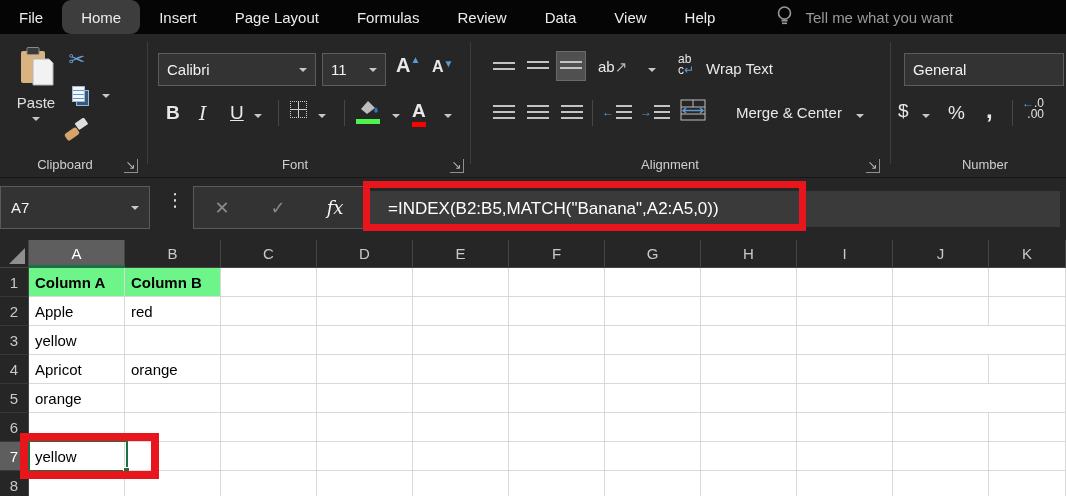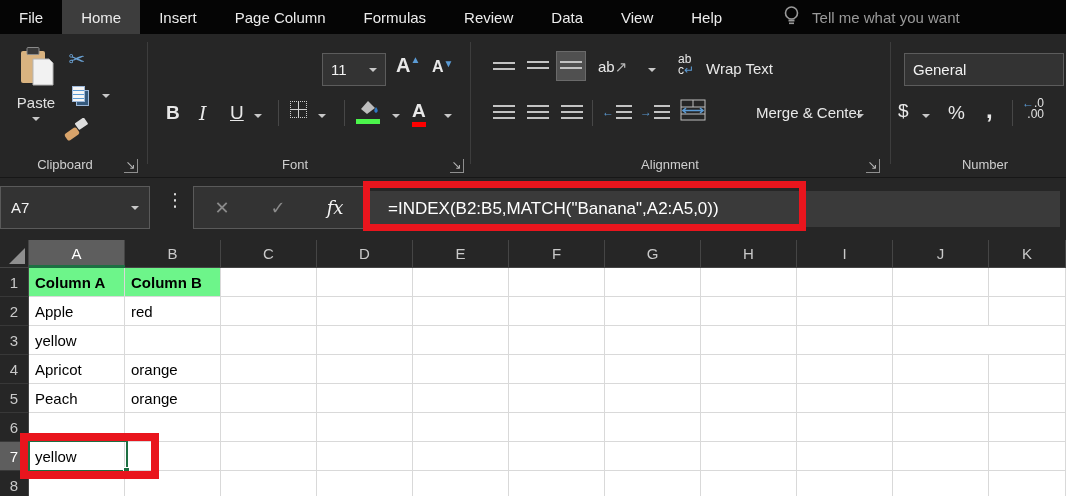--- a/index.html
+++ b/index.html
@@ -2,21 +2,21 @@
 <html><head>
 <meta charset="utf-8">
 <style>
   * { box-sizing: border-box; margin: 0; padding: 0; }
   html,body { width:1066px; height:496px; overflow:hidden; }
   body { position:relative; background:#161616; font-family:"Liberation Sans",sans-serif; }
 
   
   .menubar { position:absolute; top:0; left:0; right:0; height:34px; background:#050505;
              display:flex; align-items:stretch; color:#ececec; font-size:15px; }
-  .tab { display:flex; align-items:center; padding:0 19px; cursor:default; white-space:nowrap; }
+  .tab { display:flex; align-items:center; padding:0 19px; cursor:default; white-space:nowrap;border-radius:9px; }
   .tab.active { background:#3d3d3d; }
   .tellme-wrap { display:flex; align-items:center; margin-left:42px; color:#9a9a9a; white-space:nowrap; }
   .bulb { margin-right:12px; }
 
   
   .ribbon { position:absolute; top:34px; left:0; right:0; height:143px; background:#262626; color:#e0e0e0; }
   .ribbon .abs { position:absolute; }
   .vdiv { position:absolute; top:8px; height:122px; width:1px; background:#3d3d3d; }
   .vsep { position:absolute; width:1px; height:26px; background:#474747; }
   .glabel { position:absolute; bottom:5px; font-size:13px; color:#cfcfcf; text-align:center; }
@@ -89,21 +89,21 @@
                           linear-gradient(#cfcfcf 0 0) center/1px 100% no-repeat; }
   .dec-ic { display:flex; flex-direction:column; line-height:11px; font-size:12px; color:#e3e3e3; text-align:right; }
 </style>
 </head>
 <body>
 
 <div class="menubar">
   <div class="tab">File</div>
   <div class="tab active">Home</div>
   <div class="tab">Insert</div>
-  <div class="tab">Page Column</div>
+  <div class="tab">Page Layout</div>
   <div class="tab">Formulas</div>
   <div class="tab">Review</div>
   <div class="tab">Data</div>
   <div class="tab">View</div>
   <div class="tab">Help</div>
   <div class="tellme-wrap">
     <span class="bulb">
       <svg width="17" height="22" viewBox="0 0 17 22">
           <circle cx="8.5" cy="8" r="6" fill="none" stroke="#9a9a9a" stroke-width="1.6"></circle>
           <rect x="5.5" y="14.5" width="6" height="2" fill="#9a9a9a"></rect>
@@ -139,20 +139,24 @@
       <svg width="30" height="26" viewBox="0 0 30 26">
         <rect x="14" y="2" width="11" height="8" rx="1" fill="#dedede" transform="rotate(-35 19 6)"></rect>
         <rect x="3" y="12" width="14" height="8" rx="2" fill="#d8a36a" transform="rotate(-35 10 16)"></rect>
       </svg>
     </span>
   </div>
   <div class="glabel" style="left:15px; width:100px;">Clipboard</div>
   <div class="launcher" style="left:124px;">↘</div>
   <div class="vdiv" style="left:147px;"></div>
 
+  <div class="combo" style="left:158px; top:19px; width:158px;">
+    <span>Calibri</span>
+      <span class="caret"></span>
+  </div>
   <div class="combo" style="left:322px; top:19px; width:64px;">
     <span>11</span>
       <span class="caret"></span>
   </div>
   <div class="rtxt" style="left:396px; top:20px; font-size:20px; font-weight:bold;">
     <span>A</span><span class="blue" style="font-size:10px; vertical-align:top;">▲</span>
   </div>
   <div class="rtxt" style="left:432px; top:24px; font-size:16px; font-weight:bold;">
     <span>A</span><span class="blue" style="font-size:10px; vertical-align:top;">▼</span>
   </div>
@@ -226,21 +230,21 @@
   </div>
   <div class="icbtn" style="left:680px; top:64px; width:26px; height:24px;">
     <svg width="26" height="22" viewBox="0 0 26 22">
       <rect x="1" y="1" width="24" height="20" fill="none" stroke="#bdbdbd"></rect>
       <line x1="1" y1="8" x2="25" y2="8" stroke="#bdbdbd"></line>
       <line x1="13" y1="1" x2="13" y2="8" stroke="#bdbdbd"></line>
       <line x1="1" y1="15" x2="25" y2="15" stroke="#bdbdbd"></line>
       <path d="M4 11.5 h18 M6 9 l-3 2.5 3 2.5 M20 9 l3 2.5 -3 2.5" stroke="#5b9bd5" stroke-width="1.6" fill="none"></path>
     </svg>
   </div>
-  <div class="rtxt biglabel" style="left:756px; top:70px;">Merge &amp; Center</div>
+  <div class="rtxt biglabel" style="left:736px; top:70px;">Merge &amp; Center</div>
   <span class="caret" style="position:absolute; left:856px; top:80px;"></span>
   <div class="glabel" style="left:560px; width:220px;">Alignment</div>
   <div class="launcher" style="left:866px;">↘</div>
   <div class="vdiv" style="left:890px;"></div>
 
   <div class="combo" style="left:904px; top:19px; width:160px;">
     <span>General</span>
   </div>
   <div class="rtxt" style="left:898px; top:66px; font-size:19px;">$</div>
   <span class="caret" style="position:absolute; left:922px; top:80px;"></span>
@@ -344,21 +348,20 @@
       <div class="c"></div>
     <div class="c"></div>
       <div class="c"></div>
     <div class="c"></div>
       <div class="c"></div>
     <div class="c last"></div>
   </div>
 
   <div class="srow">
     <div class="rh">5</div>
-    <div class="c">Peach</div>
     <div class="c">orange</div>
     <div class="c"></div>
       <div class="c"></div>
     <div class="c"></div>
       <div class="c"></div>
     <div class="c"></div>
       <div class="c"></div>
     <div class="c"></div>
       <div class="c"></div>
     <div class="c last"></div>

